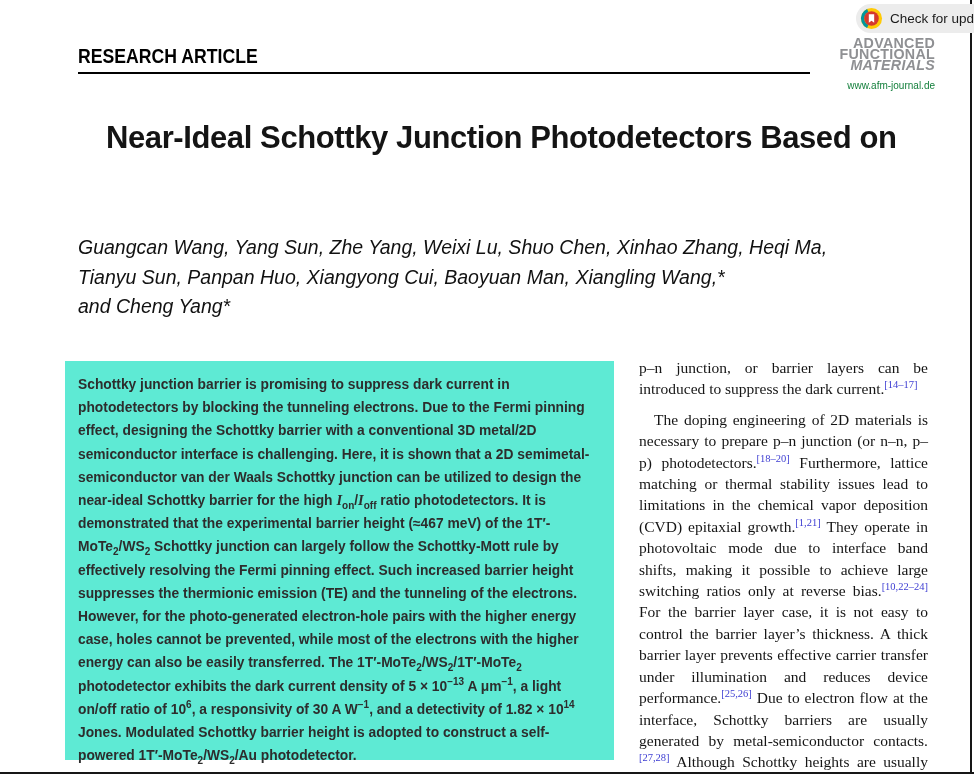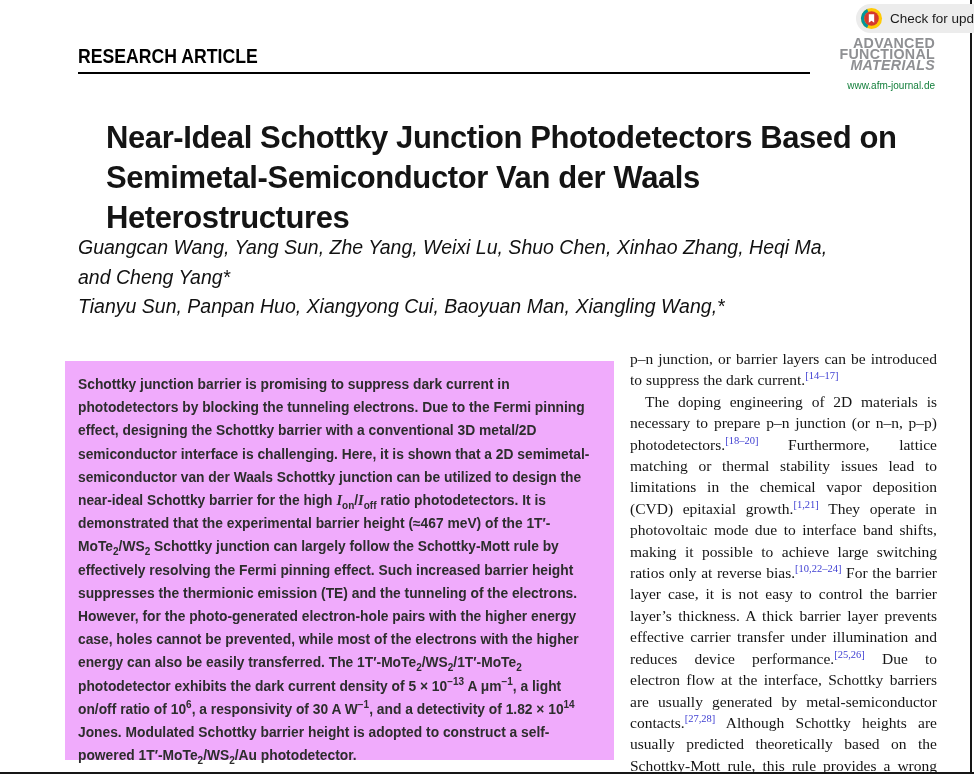--- a/index.html
+++ b/index.html
@@ -48,36 +48,36 @@
   }
   .authors{
     position:absolute; left:78px; top:233px; width:840px;
     font-family:Liberation Sans, sans-serif; font-style:italic;
     font-size:19.5px; color:#111; line-height:29.5px;
   }
 
   
   .abstract-panel{
     position:absolute; left:65px; top:361px; width:549px; height:399px;
-    background:#f0abfc;
+    background:#5eead4;
   }
   .abstract-text{
     padding:12px 14px 0 13px; font-size:13.8px; font-weight:bold;
     color:#2d2d2d; line-height:23.2px; text-align:left;
   }
   .abstract-text sub, .abstract-text sup{ font-size:10px; line-height:0; }
   .abstract-text i{ font-family:"Liberation Serif", serif; font-size:14.5px; }
 
   
   .body-column{
     position:absolute; left:630px; top:348px; width:307px; height:426px;
     overflow:hidden; font-family:"Liberation Serif", serif;
     font-size:15.5px; color:#151515; line-height:21.4px; text-align:justify;
   }
-  .body-column p{ margin:0; }
+  .body-column p{ margin:9px; }
   .body-column p.indent{ text-indent:15px; }
   .body-column sup{ font-size:10.5px; line-height:0; }
   .body-column sup.ref{ color:#3d3dd2; }
 </style>
 </head>
 <body>
 
 <div class="page">
 
   <div class="edge-right"></div>
@@ -100,27 +100,26 @@
 
   <div class="journal-logo">
     <div class="l1">ADVANCED</div>
     <div class="l2">FUNCTIONAL</div>
     <div class="l3">MATERIALS</div>
   </div>
   <div class="journal-url">www.afm-journal.de</div>
 
   <div class="paper-title">
     <div>Near-Ideal Schottky Junction Photodetectors Based on</div>
-    <div>Semimetal-Semiconductor Van der Waals Heterostructures</div>
   </div>
 
   <div class="authors">
     <div>Guangcan Wang, Yang Sun, Zhe Yang, Weixi Lu, Shuo Chen, Xinhao Zhang, Heqi Ma,</div>
+    <div>Tianyu Sun, Panpan Huo, Xiangyong Cui, Baoyuan Man, Xiangling Wang,*</div>
     <div>and Cheng Yang*</div>
-    <div>Tianyu Sun, Panpan Huo, Xiangyong Cui, Baoyuan Man, Xiangling Wang,*</div>
   </div>
 
   <div class="abstract-panel">
     <div class="abstract-text"><span>Schottky junction barrier is promising to suppress dark current in photodetectors by blocking the tunneling electrons. Due to the Fermi pinning effect, designing the Schottky barrier with a conventional 3D metal/2D semiconductor interface is challenging. Here, it is shown that a 2D semimetal-semiconductor van der Waals Schottky junction can be utilized to design the near-ideal Schottky barrier for the high </span><i>I</i><sub>on</sub><span>/</span><i>I</i><sub>off</sub><span> ratio photodetectors. It is demonstrated that the experimental barrier height (≈467 meV) of the 1T′-MoTe</span><sub>2</sub><span>/WS</span><sub>2</sub><span> Schottky junction can largely follow the Schottky-Mott rule by effectively resolving the Fermi pinning effect. Such increased barrier height suppresses the thermionic emission (TE) and the tunneling of the electrons. However, for the photo-generated electron-hole pairs with the higher energy case, holes cannot be prevented, while most of the electrons with the higher energy can also be easily transferred. The 1T′-MoTe</span><sub>2</sub><span>/WS</span><sub>2</sub><span>/1T′-MoTe</span><sub>2</sub><span> photodetector exhibits the dark current density of 5 × 10</span><sup>−13</sup><span> A μm</span><sup>−1</sup><span>, a light on/off ratio of 10</span><sup>6</sup><span>, a responsivity of 30 A W</span><sup>−1</sup><span>, and a detectivity of 1.82 × 10</span><sup>14</sup><span> Jones. Modulated Schottky barrier height is adopted to construct a self-powered 1T′-MoTe</span><sub>2</sub><span>/WS</span><sub>2</sub><span>/Au photodetector.</span></div>
   </div>
 
   <div class="body-column">
     <p><span>p–n junction, or barrier layers can be introduced to suppress the dark current.</span><sup class="ref">[14–17]</sup></p>
     <p class="indent"><span>The doping engineering of 2D materials is necessary to prepare p–n junction (or n–n, p–p) photodetectors.</span><sup class="ref">[18–20]</sup><span> Furthermore, lattice matching or thermal stability issues lead to limitations in the chemical vapor deposition (CVD) epitaxial growth.</span><sup class="ref">[1,21]</sup><span> They operate in photovoltaic mode due to interface band shifts, making it possible to achieve large switching ratios only at reverse bias.</span><sup class="ref">[10,22–24]</sup><span> For the barrier layer case, it is not easy to control the barrier layer’s thickness. A thick barrier layer prevents effective carrier transfer under illumination and reduces device performance.</span><sup class="ref">[25,26]</sup><span> Due to electron flow at the interface, Schottky barriers are usually generated by metal-semiconductor contacts.</span><sup class="ref">[27,28]</sup><span> Although Schottky heights are usually predicted theoretically based on the Schottky-Mott rule, this rule provides a wrong approach.</span></p>
   </div>

